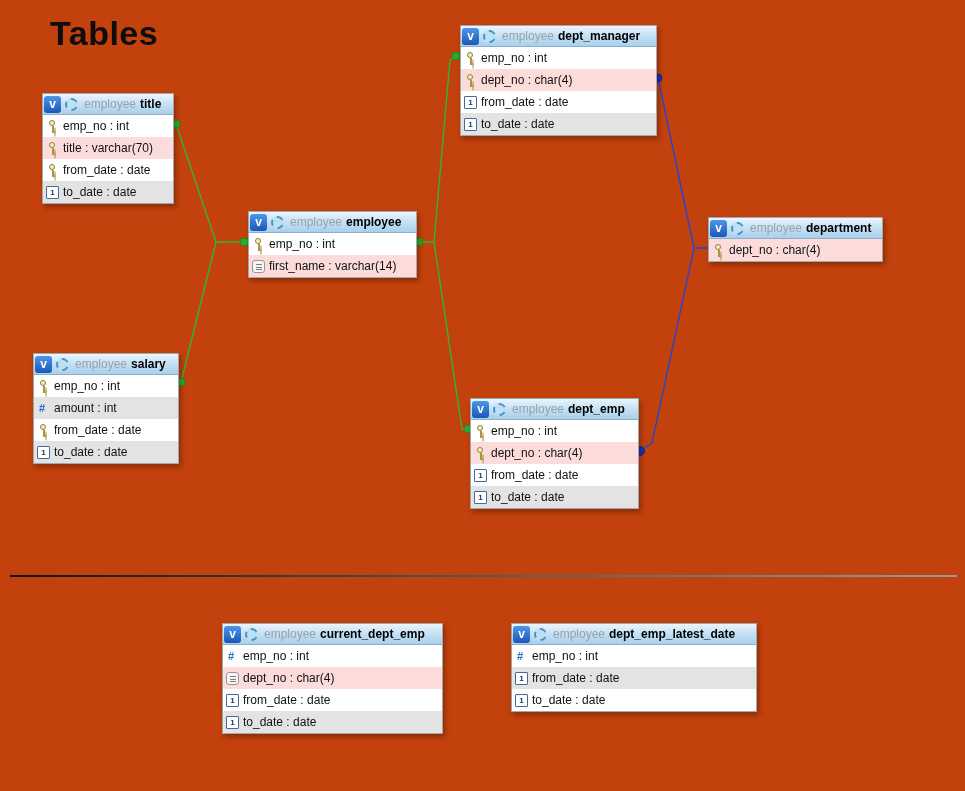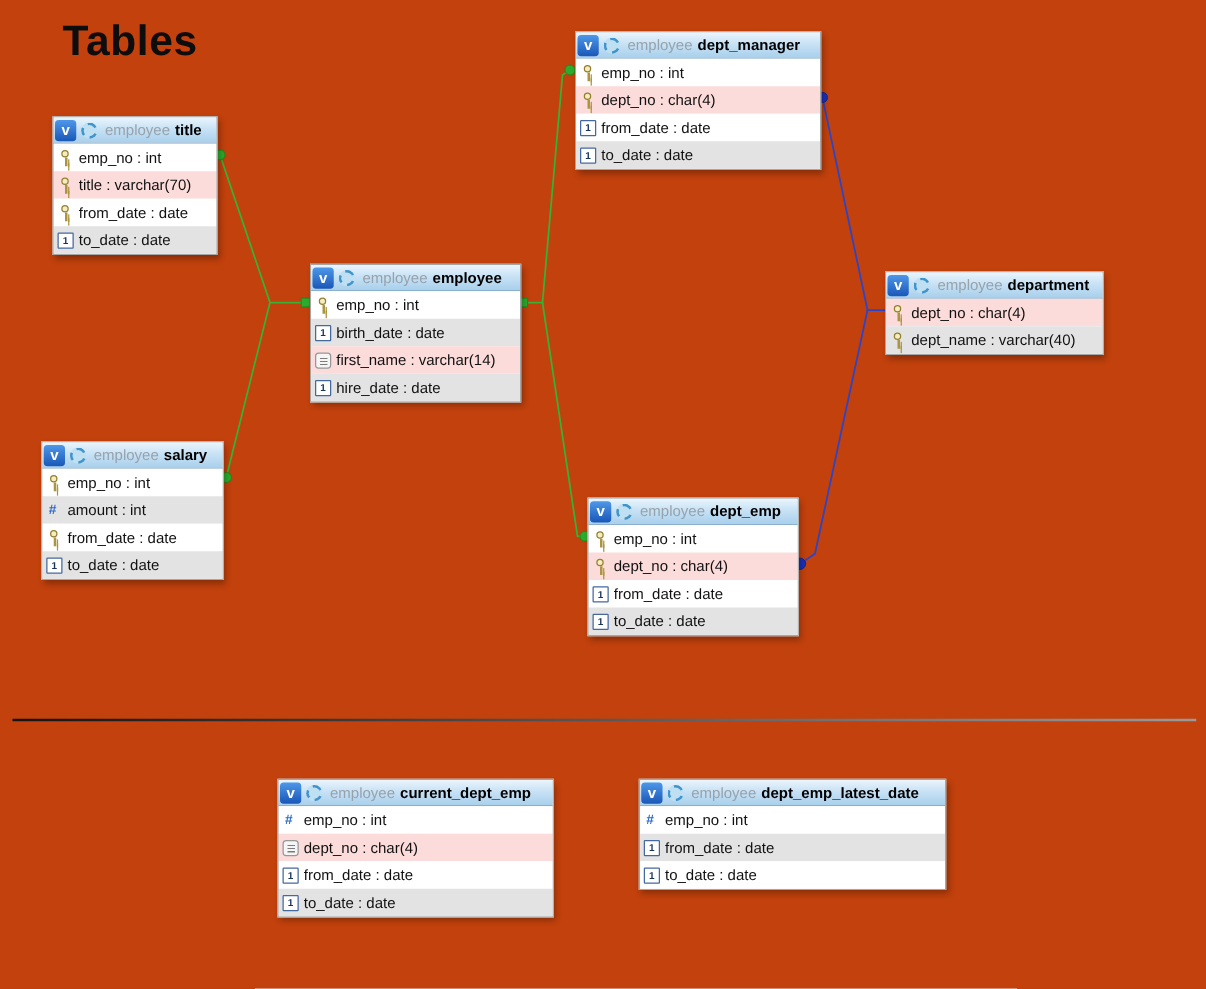--- a/index.html
+++ b/index.html
@@ -117,32 +117,24 @@
     <div class="tbl-header">
       <span class="v-badge">v</span>
       <span class="gear"></span>
       <span class="tbl-prefix">employee</span>
       <span class="tbl-name">employee</span>
     </div>
     <div class="row" data-variant="white">
       <span class="icon" data-icon="key"></span>
       <span class="col-text">emp_no : int</span>
     </div>
-    <div class="row" data-variant="gray">
-      <span class="icon" data-icon="date"></span>
-      <span class="col-text">birth_date : date</span>
-    </div>
     <div class="row" data-variant="pink">
       <span class="icon" data-icon="text"></span>
       <span class="col-text">first_name : varchar(14)</span>
     </div>
-    <div class="row" data-variant="gray">
-      <span class="icon" data-icon="date"></span>
-      <span class="col-text">hire_date : date</span>
-    </div>
   </div>
 
   <div class="table-box" style="left:33px;top:353px;width:144px">
     <div class="tbl-header">
       <span class="v-badge">v</span>
       <span class="gear"></span>
       <span class="tbl-prefix">employee</span>
       <span class="tbl-name">salary</span>
     </div>
     <div class="row" data-variant="white">
@@ -217,24 +209,20 @@
     <div class="tbl-header">
       <span class="v-badge">v</span>
       <span class="gear"></span>
       <span class="tbl-prefix">employee</span>
       <span class="tbl-name">department</span>
     </div>
     <div class="row" data-variant="pink">
       <span class="icon" data-icon="key"></span>
       <span class="col-text">dept_no : char(4)</span>
     </div>
-    <div class="row" data-variant="gray">
-      <span class="icon" data-icon="key"></span>
-      <span class="col-text">dept_name : varchar(40)</span>
-    </div>
   </div>
 
   <div class="table-box" style="left:222px;top:623px;width:219px">
     <div class="tbl-header">
       <span class="v-badge">v</span>
       <span class="gear"></span>
       <span class="tbl-prefix">employee</span>
       <span class="tbl-name">current_dept_emp</span>
     </div>
     <div class="row" data-variant="white">

